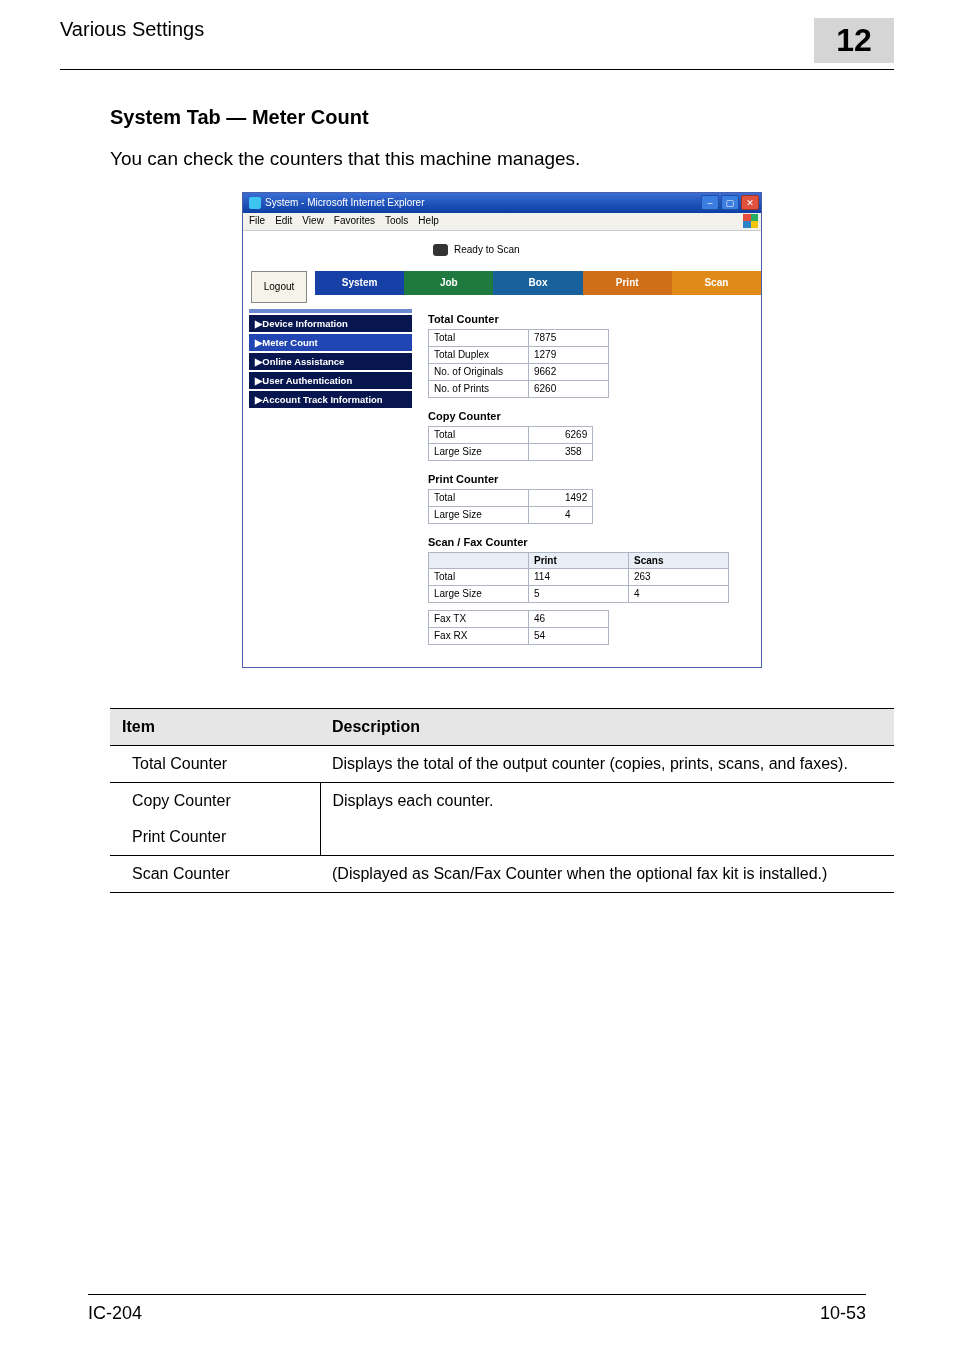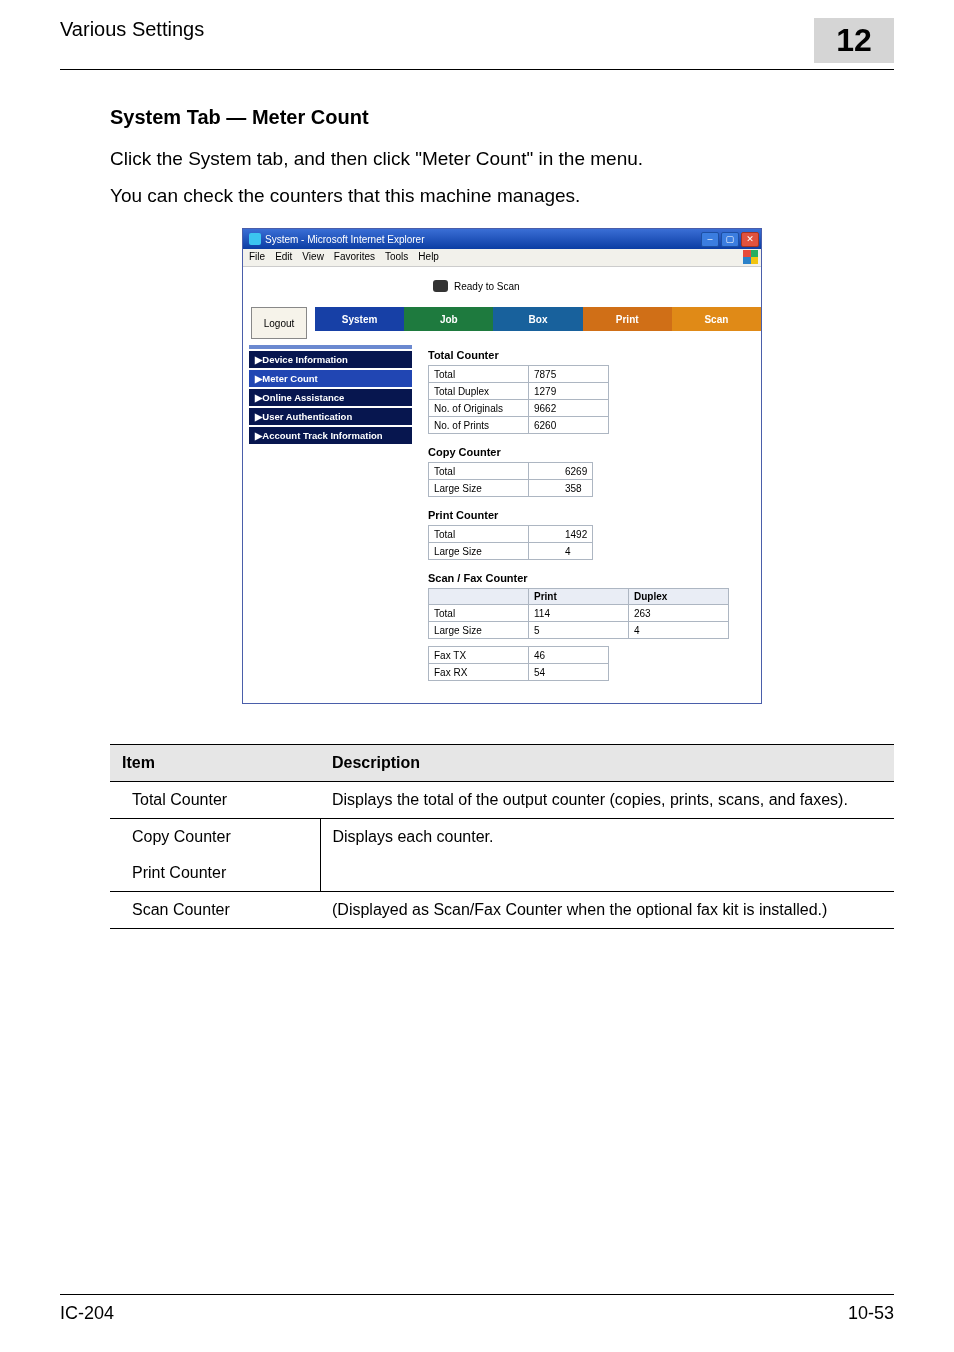--- a/index.html
+++ b/index.html
@@ -132,38 +132,37 @@
     }
     table.desc thead th:first-child { width: 210px; }
     table.desc tbody tr { border-bottom: 1px solid #000; }
     table.desc td.item-cell { padding-left: 22px; }
     table.desc tr.no-bottom-border { border-bottom: none; }
     table.desc td.border-right { border-right: 1px solid #000; }
 
     
     .footer {
       position:absolute; bottom: 28px; left:0; right:0;
-      padding: 0 60px;
+      padding: 0 88px;
     }
     .footer-line { border:none; border-top:1.2px solid #000; margin-bottom:8px;}
     .footer-row { display:flex; justify-content:space-between; font-size:18px; }
   </style>
 </head>
 <body>
 
 <div class="page-header">
   <span class="running-title">Various Settings</span>
   <span class="chapter-box">12</span>
 </div>
 <hr class="hr-top">
 
 <div class="content">
 
   <h2 class="section-title">System Tab — Meter Count</h2>
-  <p class="body-text">Click the System tab, and then click "Meter Count" in the menu.</p>
   <p class="body-text">You can check the counters that this machine manages.</p>
 
   <div class="screenshot">
     <div class="titlebar">
       <span class="left">
         <span class="ie-glyph"></span>
         <span>System - Microsoft Internet Explorer</span>
       </span>
       <span class="win-controls">
         <span class="win-btn win-min">‒</span>
@@ -271,21 +270,21 @@
             </table>
         </div>
 
         <div class="block">
           <h4>Scan / Fax Counter</h4>
           <table class="tc">
             <tbody>
                 <tr>
               <th></th>
               <th>Print</th>
-              <th>Duplex</th>
+              <th>Scans</th>
             </tr>
             <tr>
               <td>Total</td>
               <td>114</td>
               <td>263</td>
             </tr>
             <tr>
               <td>Large Size</td>
               <td>5</td>
               <td>4</td>

